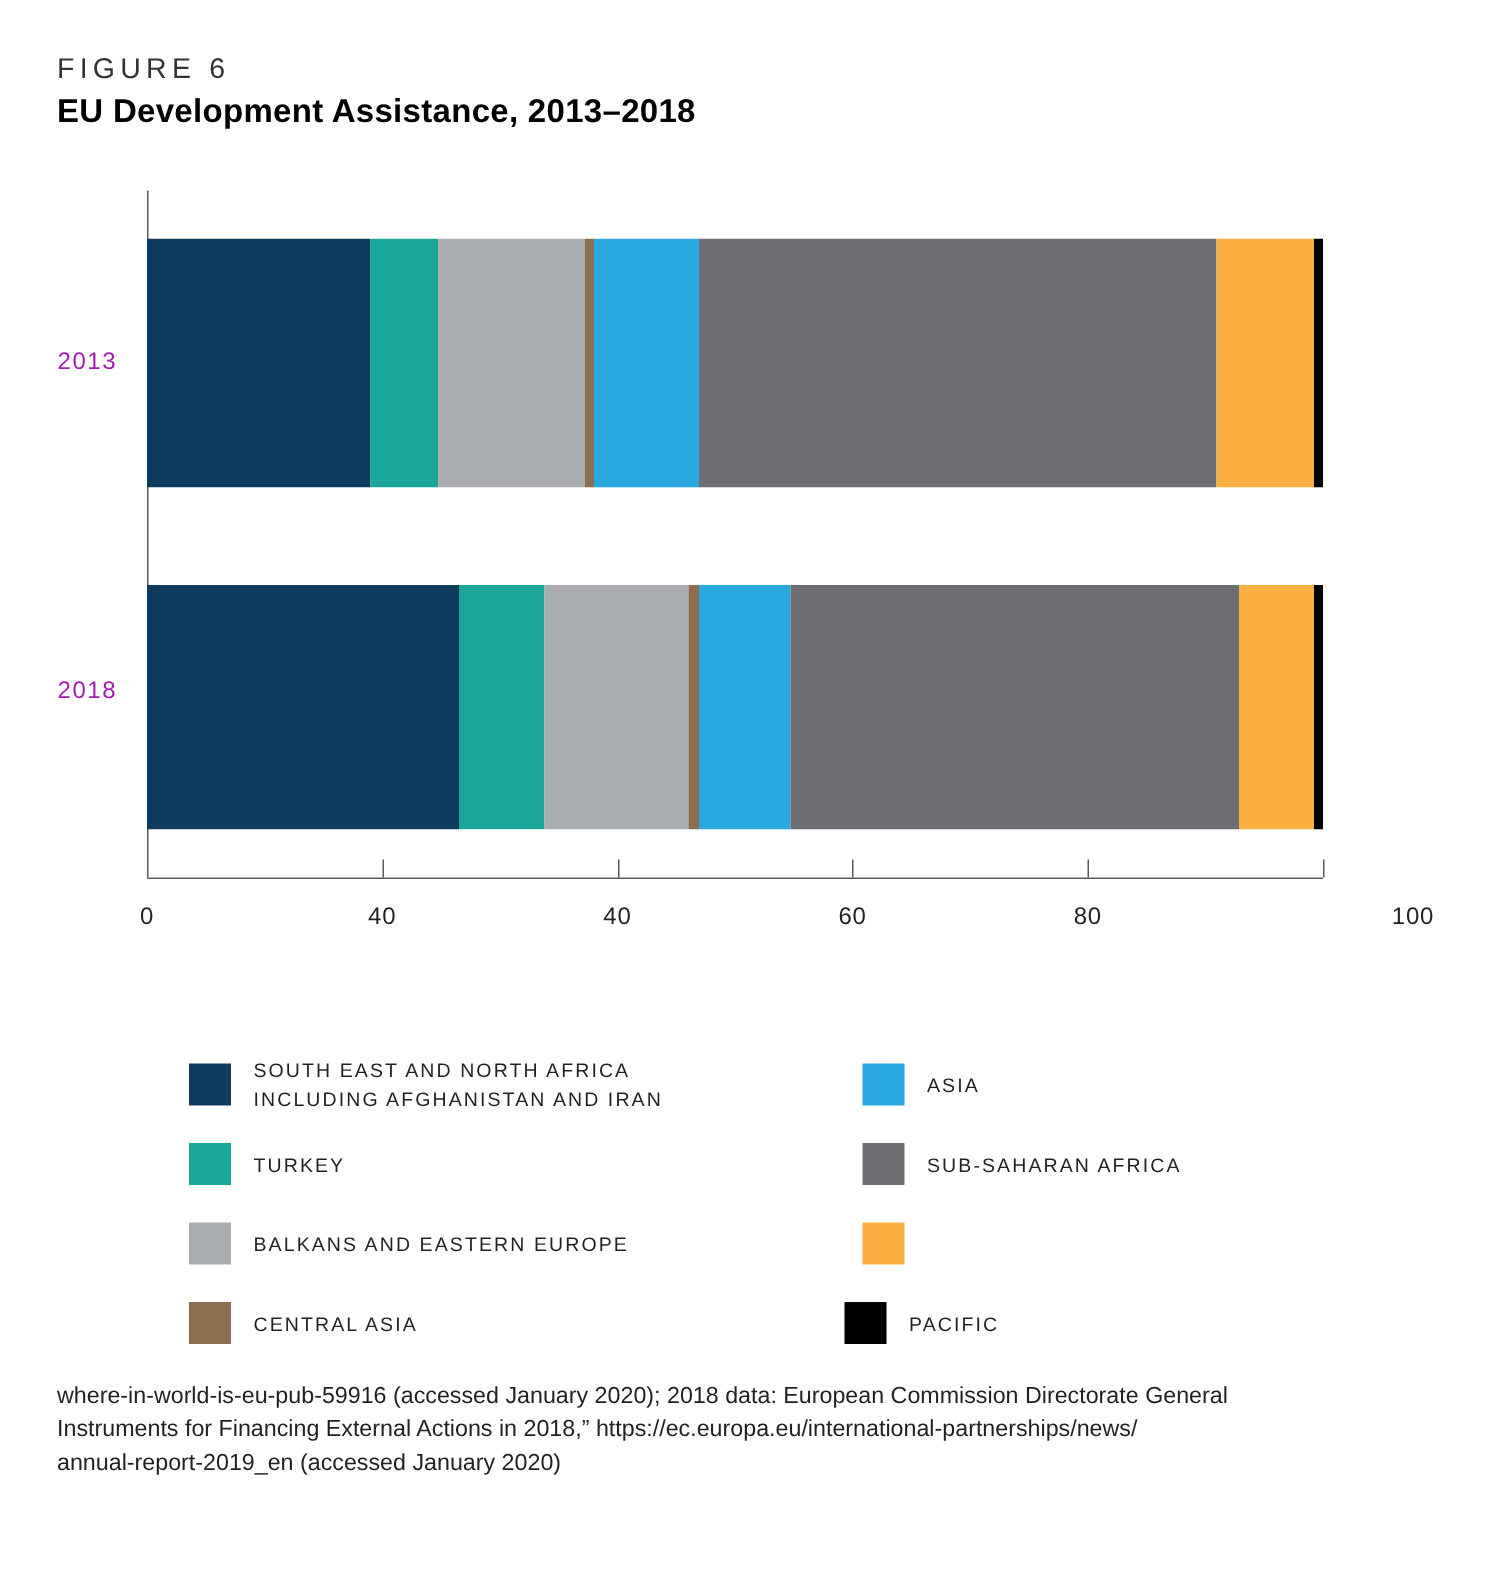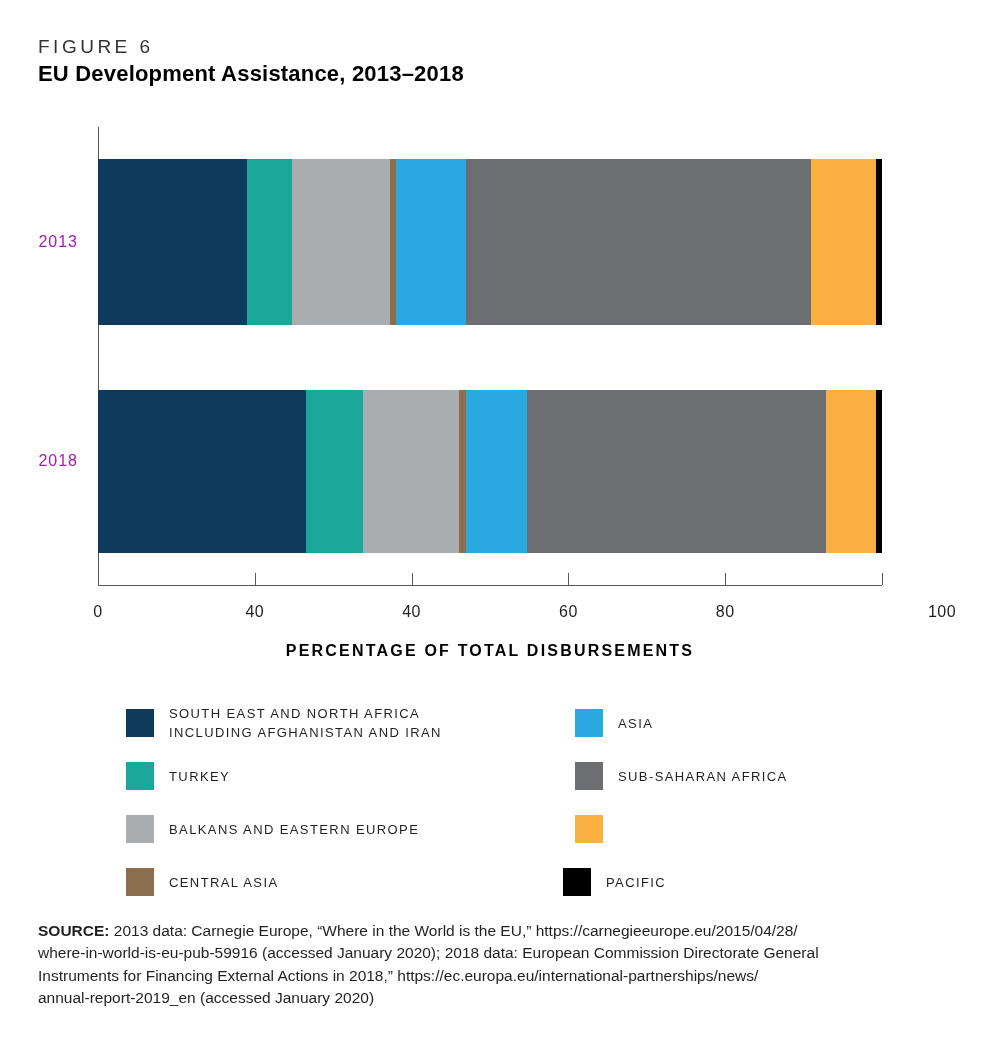--- a/index.html
+++ b/index.html
@@ -82,21 +82,20 @@
       <div class="tick" style="left: 411.6px; top: 573px;"></div>
       <div class="tick-label" style="left: 411.6px;">40</div>
       <div class="tick" style="left: 568.4px; top: 573px;"></div>
       <div class="tick-label" style="left: 568.4px;">60</div>
       <div class="tick" style="left: 725.2px; top: 573px;"></div>
       <div class="tick-label" style="left: 725.2px;">80</div>
       <div class="tick" style="left: 882px; top: 573px;"></div>
       <div class="tick-label" style="left: 906px; margin-left: 36px;">100</div>
     </div>
 
-  <div class="x-title">PERCENTAGE OF TOTAL DISBURSEMENTS</div>
 
   <div id="legend">
       <div class="legend-item" style="left: 126px; top: 709px; height: 28px;">
         <div class="swatch" style="background: rgb(14, 58, 94);"></div>
         <div class="legend-label">SOUTH EAST AND NORTH AFRICA
 INCLUDING AFGHANISTAN AND IRAN</div>
       </div>
       <div class="legend-item" style="left: 126px; top: 762px; height: 28px;">
         <div class="swatch" style="background: rgb(26, 166, 153);"></div>
         <div class="legend-label">TURKEY</div>
@@ -120,18 +119,17 @@
       <div class="legend-item" style="left: 575px; top: 815px; height: 28px;">
         <div class="swatch" style="background: rgb(250, 176, 64);"></div>
       </div>
       <div class="legend-item" style="left: 563px; top: 868px; height: 28px;">
         <div class="swatch" style="background: rgb(0, 0, 0);"></div>
         <div class="legend-label">PACIFIC</div>
       </div>
     </div>
 
   <div class="source">
-      <div class="src-line"><b>SOURCE: </b>2013 data: Carnegie Europe, “Where in the World is the EU,” https://carnegieeurope.eu/2015/04/28/</div>
       <div class="src-line">where-in-world-is-eu-pub-59916 (accessed January 2020); 2018 data: European Commission Directorate General</div>
       <div class="src-line">Instruments for Financing External Actions in 2018,” https://ec.europa.eu/international-partnerships/news/</div>
       <div class="src-line">annual-report-2019_en (accessed January 2020)</div>
     </div>
 </div>
 
 </body></html>

